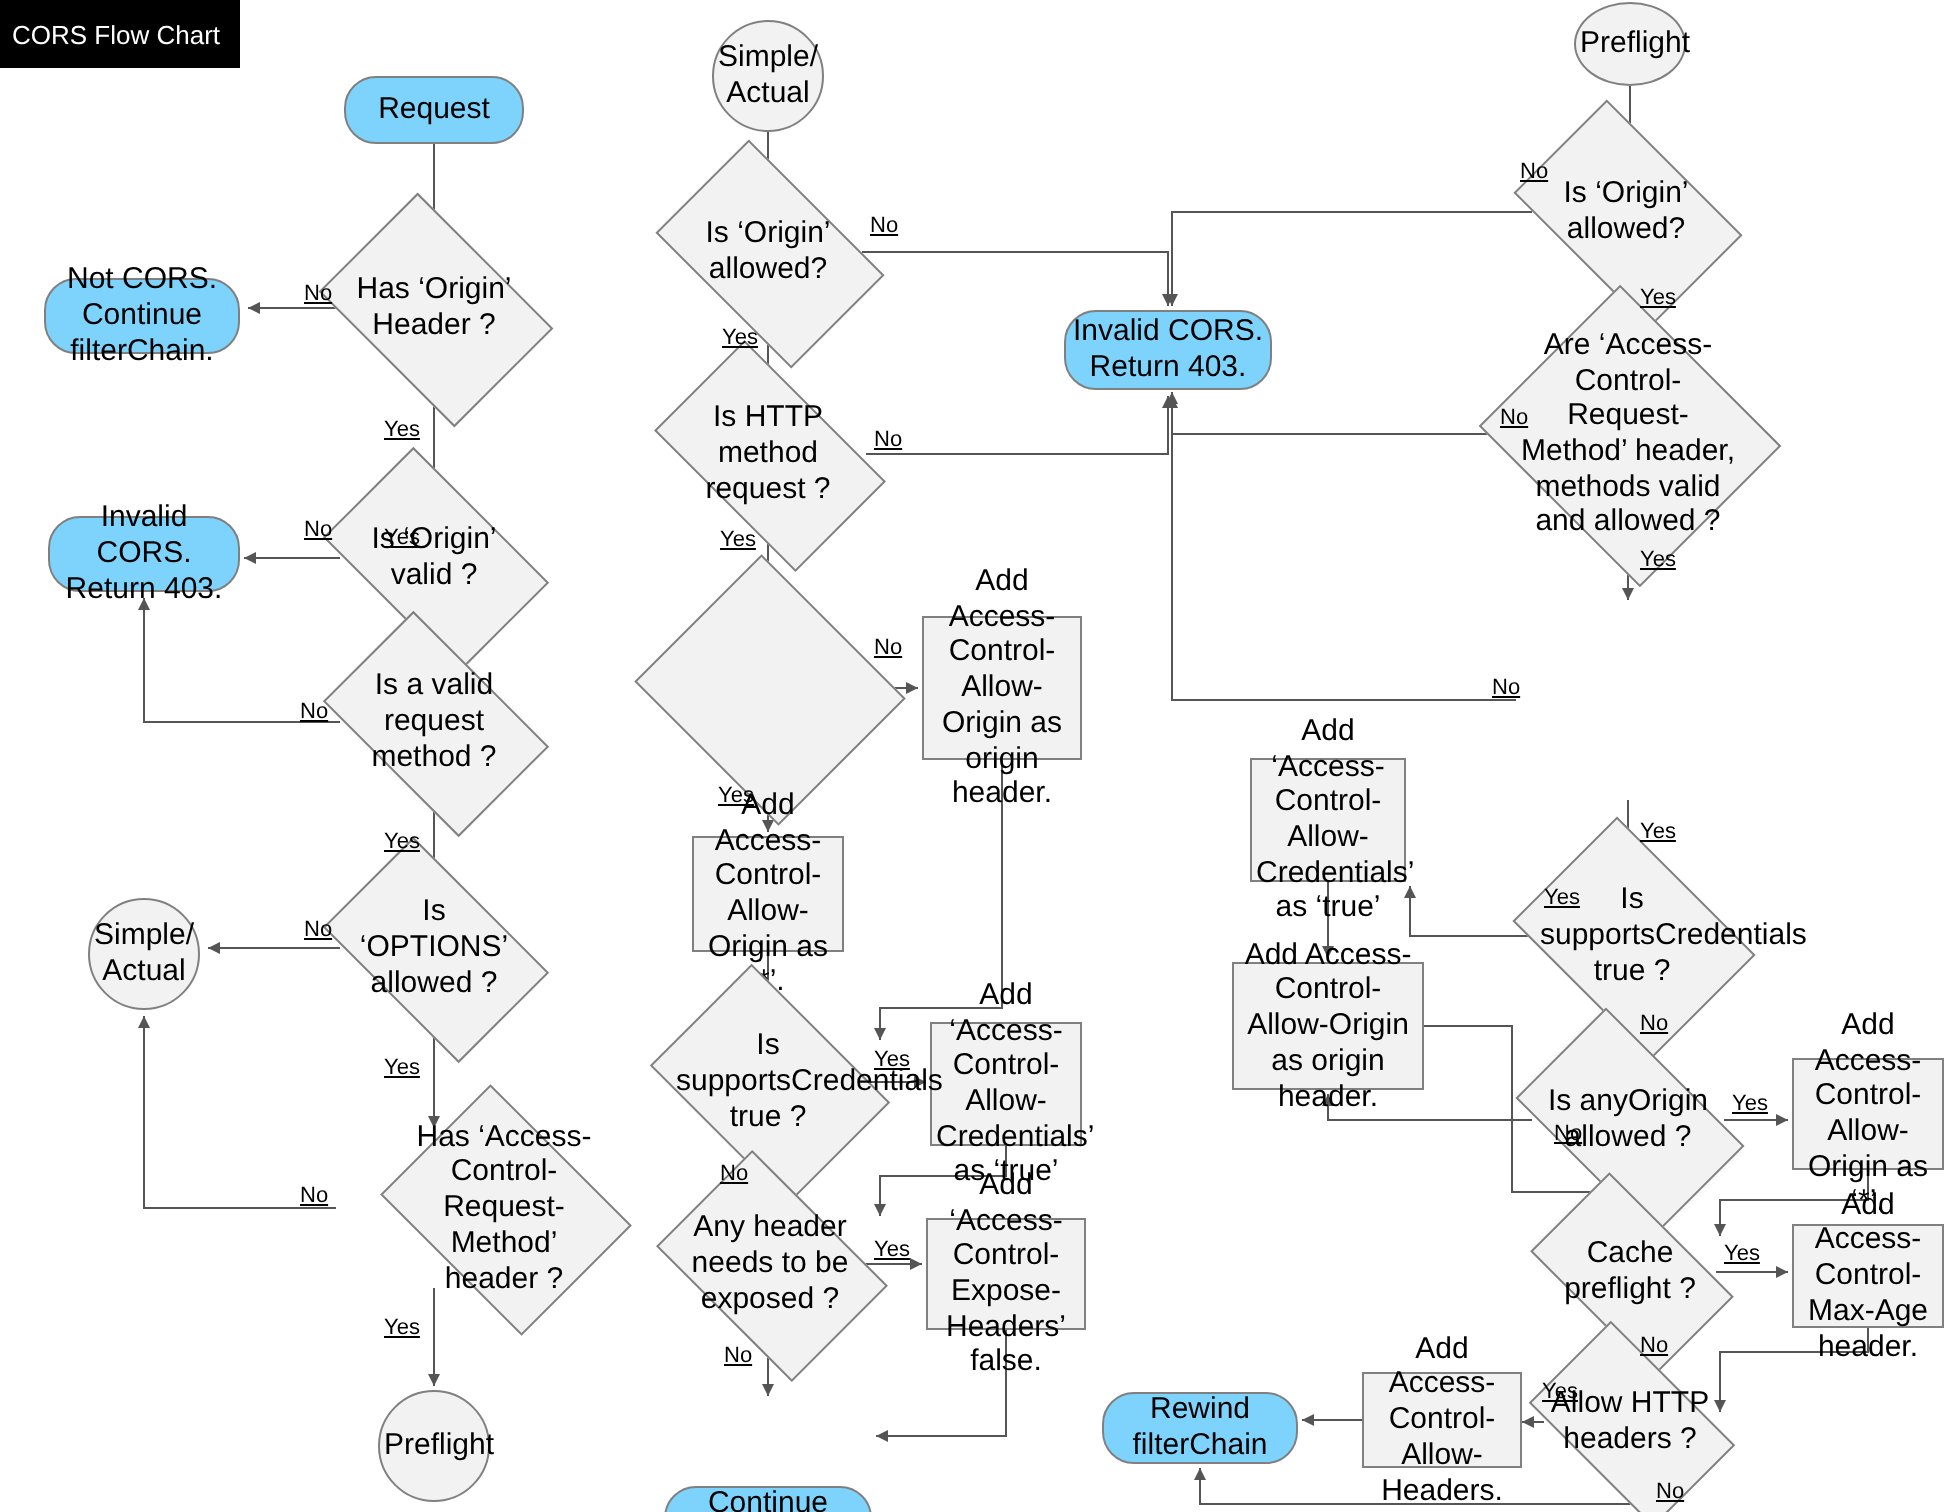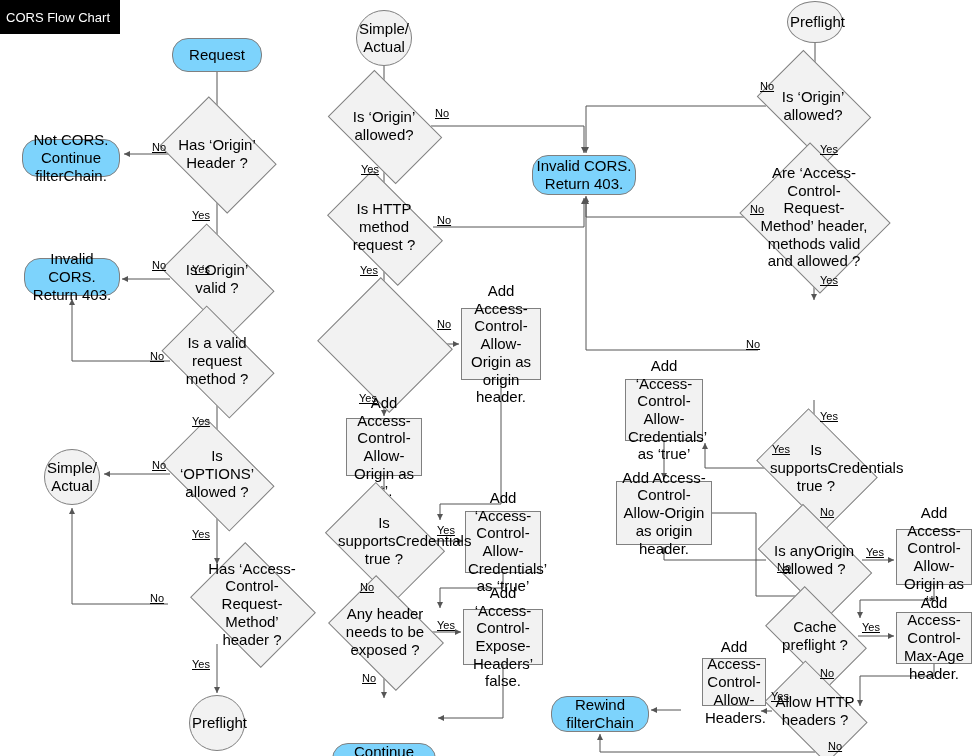--- a/index.html
+++ b/index.html
@@ -247,21 +247,21 @@
       <div class="dshape"></div>
       <span>Cache preflight ?</span>
     </div>
     <div class="node rect" style="left: 896px; top: 612px; width: 76px; height: 52px;">
       <span>Add Access-Control-Max-Age header.</span>
     </div>
     <div class="node diamond" style="left: 772px; top: 683px; width: 86px; height: 56px;">
       <div class="dshape"></div>
       <span>Allow HTTP headers ?</span>
     </div>
-    <div class="node rect" style="left: 681px; top: 658px; width: 64px; height: 48px; margin-left: 21px;">
+    <div class="node rect" style="left: 681px; top: 686px; width: 80px; height: 48px;">
       <span>Add Access-Control-Allow-Headers.</span>
     </div>
     <div class="node term" style="left: 551px; top: 696px; width: 98px; height: 36px;">
       <span>Rewind filterChain</span>
     </div>
     <div class="edge-label" style="left: 152px; top: 141px;">No</div>
     <div class="edge-label" style="left: 192px; top: 209px;">Yes</div>
     <div class="edge-label" style="left: 152px; top: 259px;">No</div>
     <div class="edge-label" style="left: 192px; top: 263px;">Yes</div>
     <div class="edge-label" style="left: 150px; top: 350px;">No</div>

